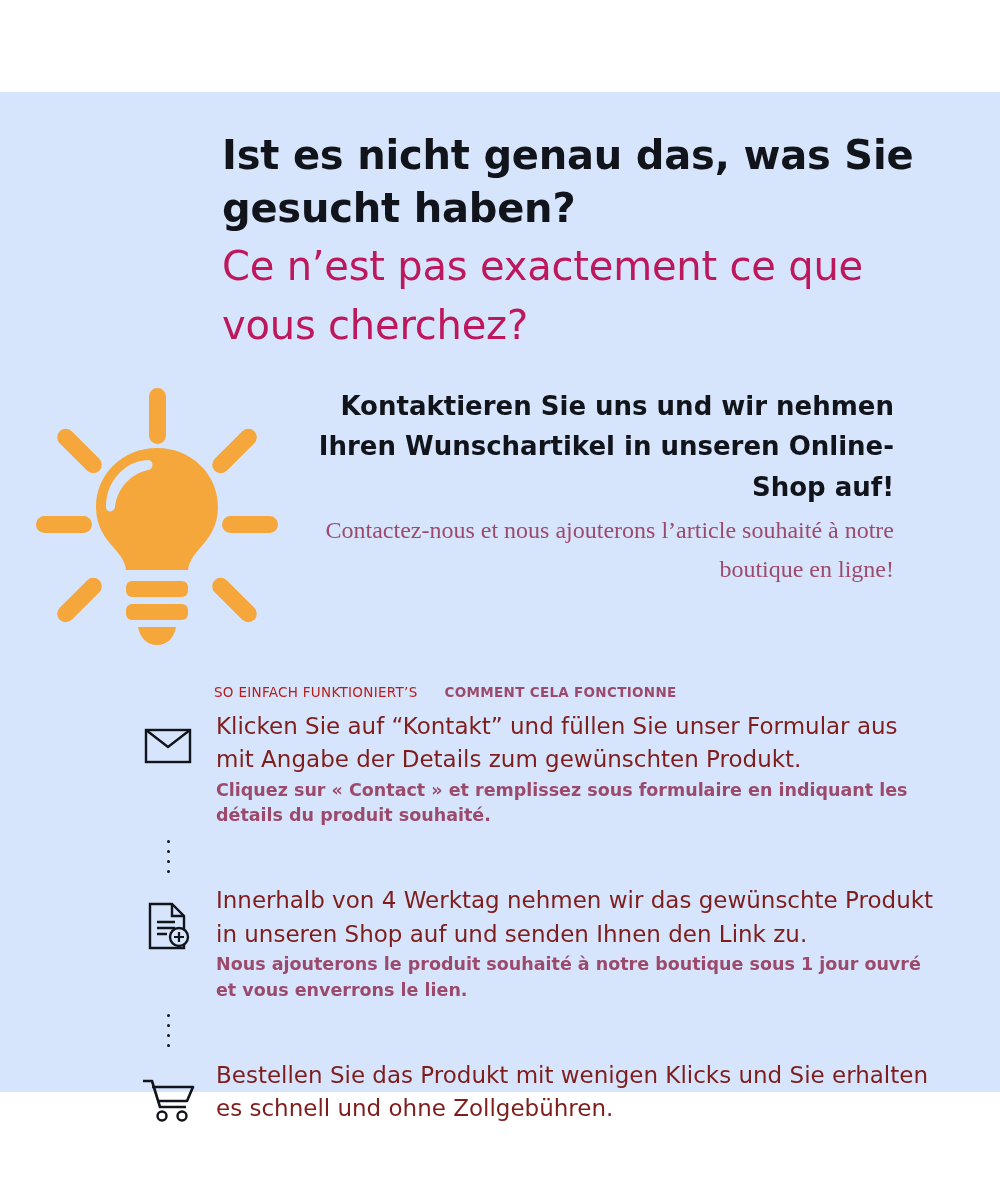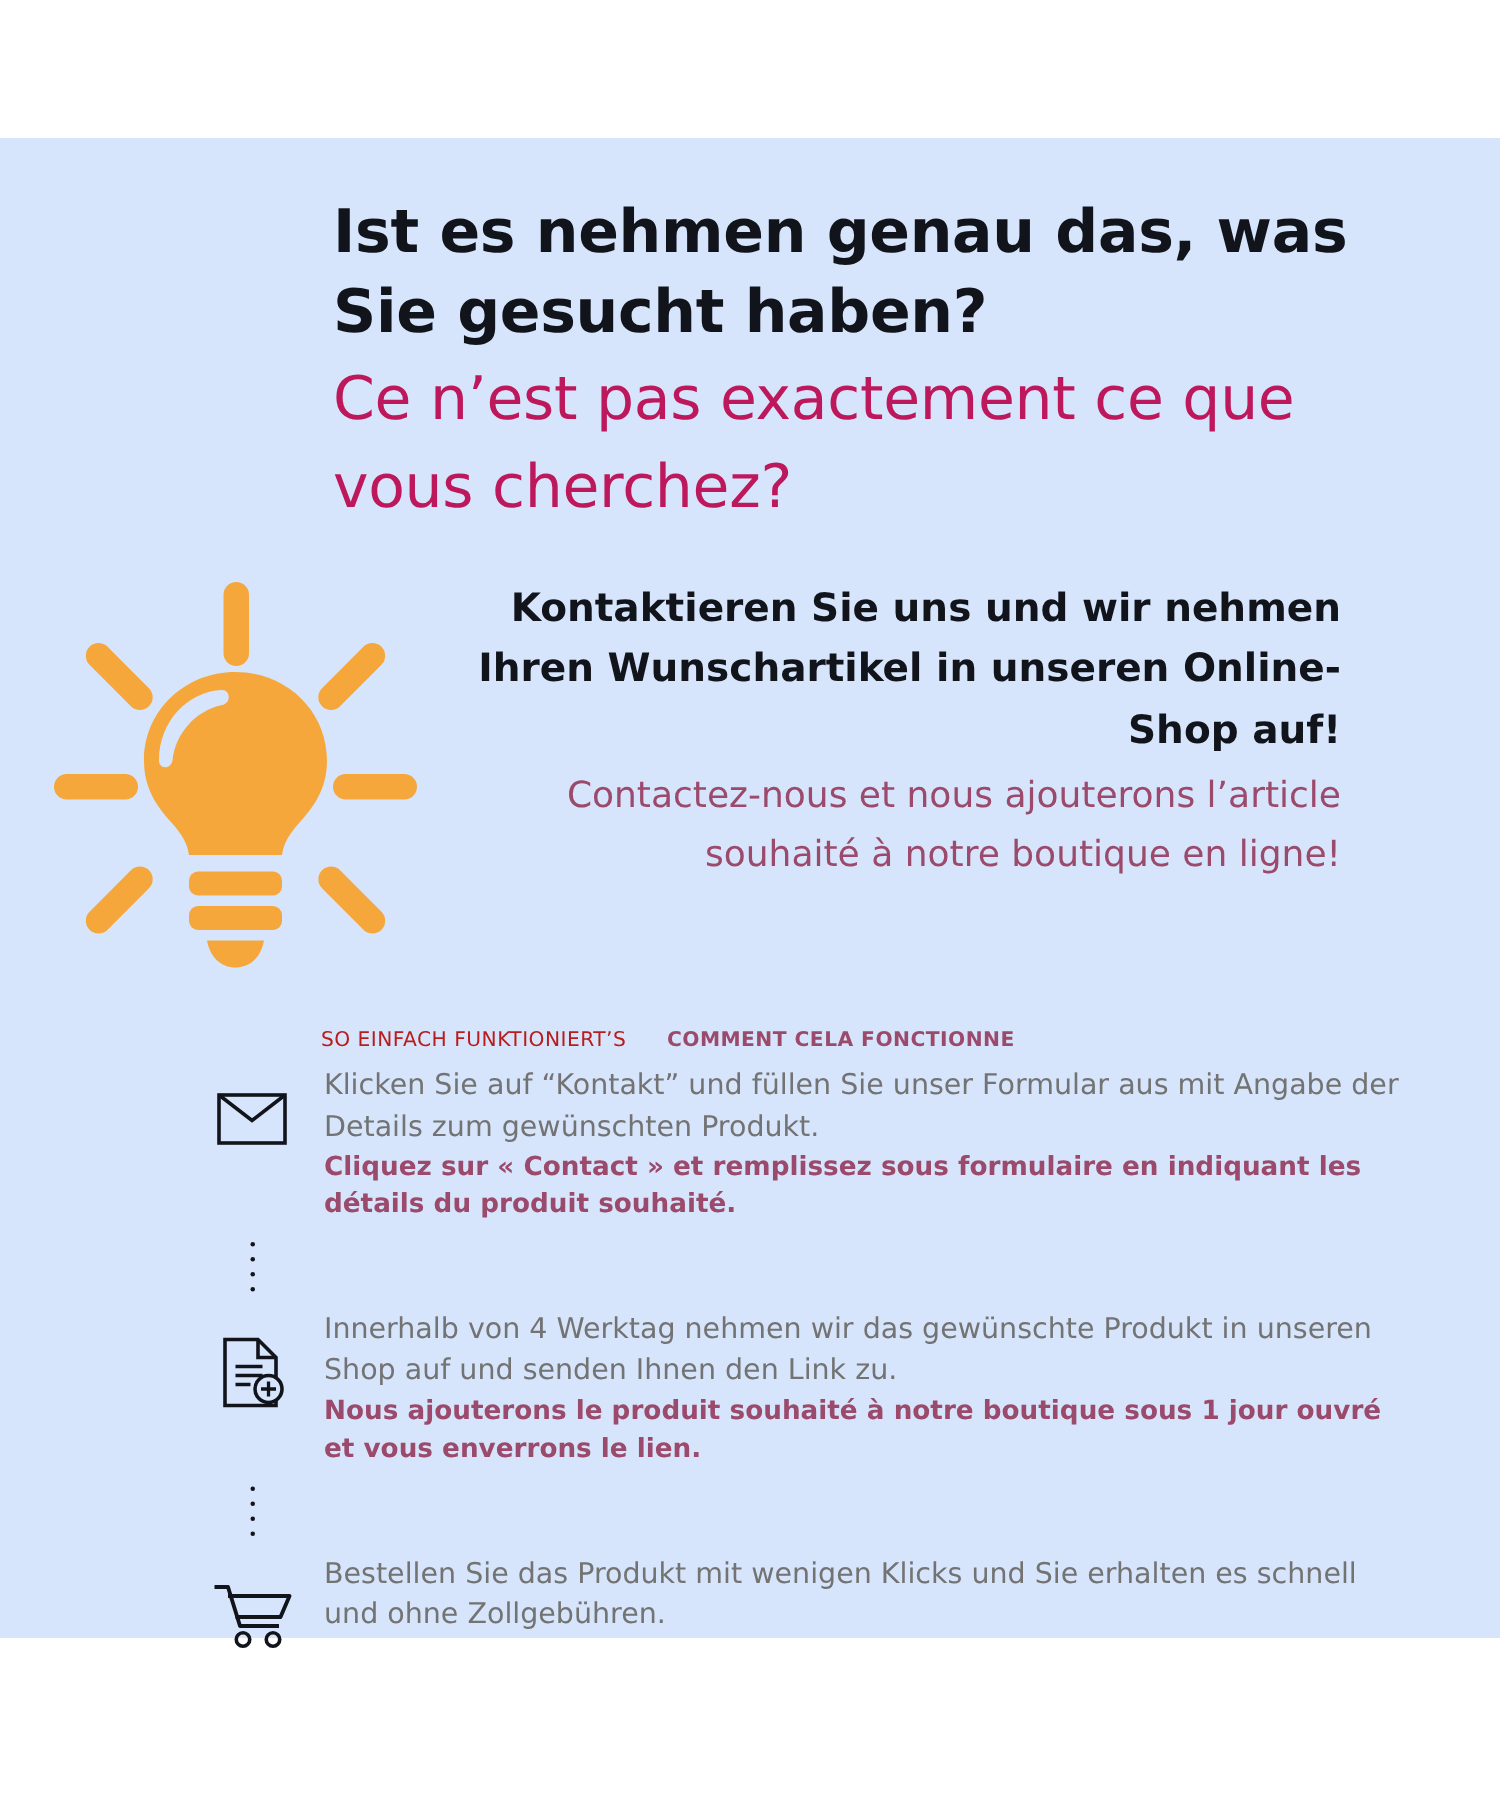--- a/index.html
+++ b/index.html
@@ -73,20 +73,21 @@
     font-weight: 700;
     line-height: 1.55;
     color: #12141c;
   }
   .subhead .fr {
     font-size: 24px;
     font-weight: 400;
     line-height: 1.62;
     color: #9c4a6c;
     margin-top: 4px;
+    font-family: Liberation Serif, serif;
   }
 
   
   .howto-title {
     position: absolute;
     left: 214px;
     top: 590px;
     white-space: nowrap;
   }
   .howto-title .de {
@@ -122,24 +123,24 @@
     flex: 0 0 96px;
     display: flex;
     justify-content: center;
     padding-top: 18px;
   }
   .step .text-col {
     flex: 1 1 auto;
     padding-top: 0;
   }
   .step .de {
-    font-size: 19px;
+    font-size: 23px;
     font-weight: 400;
     line-height: 1.45;
-    color: #737373;
+    color: #7f1d1d;
   }
   .step .fr {
     font-size: 17.5px;
     font-weight: 700;
     line-height: 1.45;
     color: #9c4a6c;
     margin-top: 1px;
   }
   .dots {
     width: 96px;
@@ -158,21 +159,21 @@
     background: #12141c;
   }
 </style>
 </head>
 <body>
 
 <div class="page">
   <div class="panel">
 
     <div class="headline">
-      <div class="de">Ist es nehmen genau das, was Sie gesucht haben?</div>
+      <div class="de">Ist es nicht genau das, was Sie gesucht haben?</div>
       <div class="fr">Ce n’est pas exactement ce que vous cherchez?</div>
     </div>
 
     <div class="bulb">
       <svg viewBox="0 0 250 270" width="250" height="270" aria-hidden="true">
         <g fill="#f5a73c">
 
           <rect x="119" y="6" width="17" height="56" rx="8.5"></rect>
           <rect x="41" y="41" width="17" height="56" rx="8.5" transform="rotate(-45 49.5 69)"></rect>
           <rect x="196" y="41" width="17" height="56" rx="8.5" transform="rotate(45 204.5 69)"></rect>

